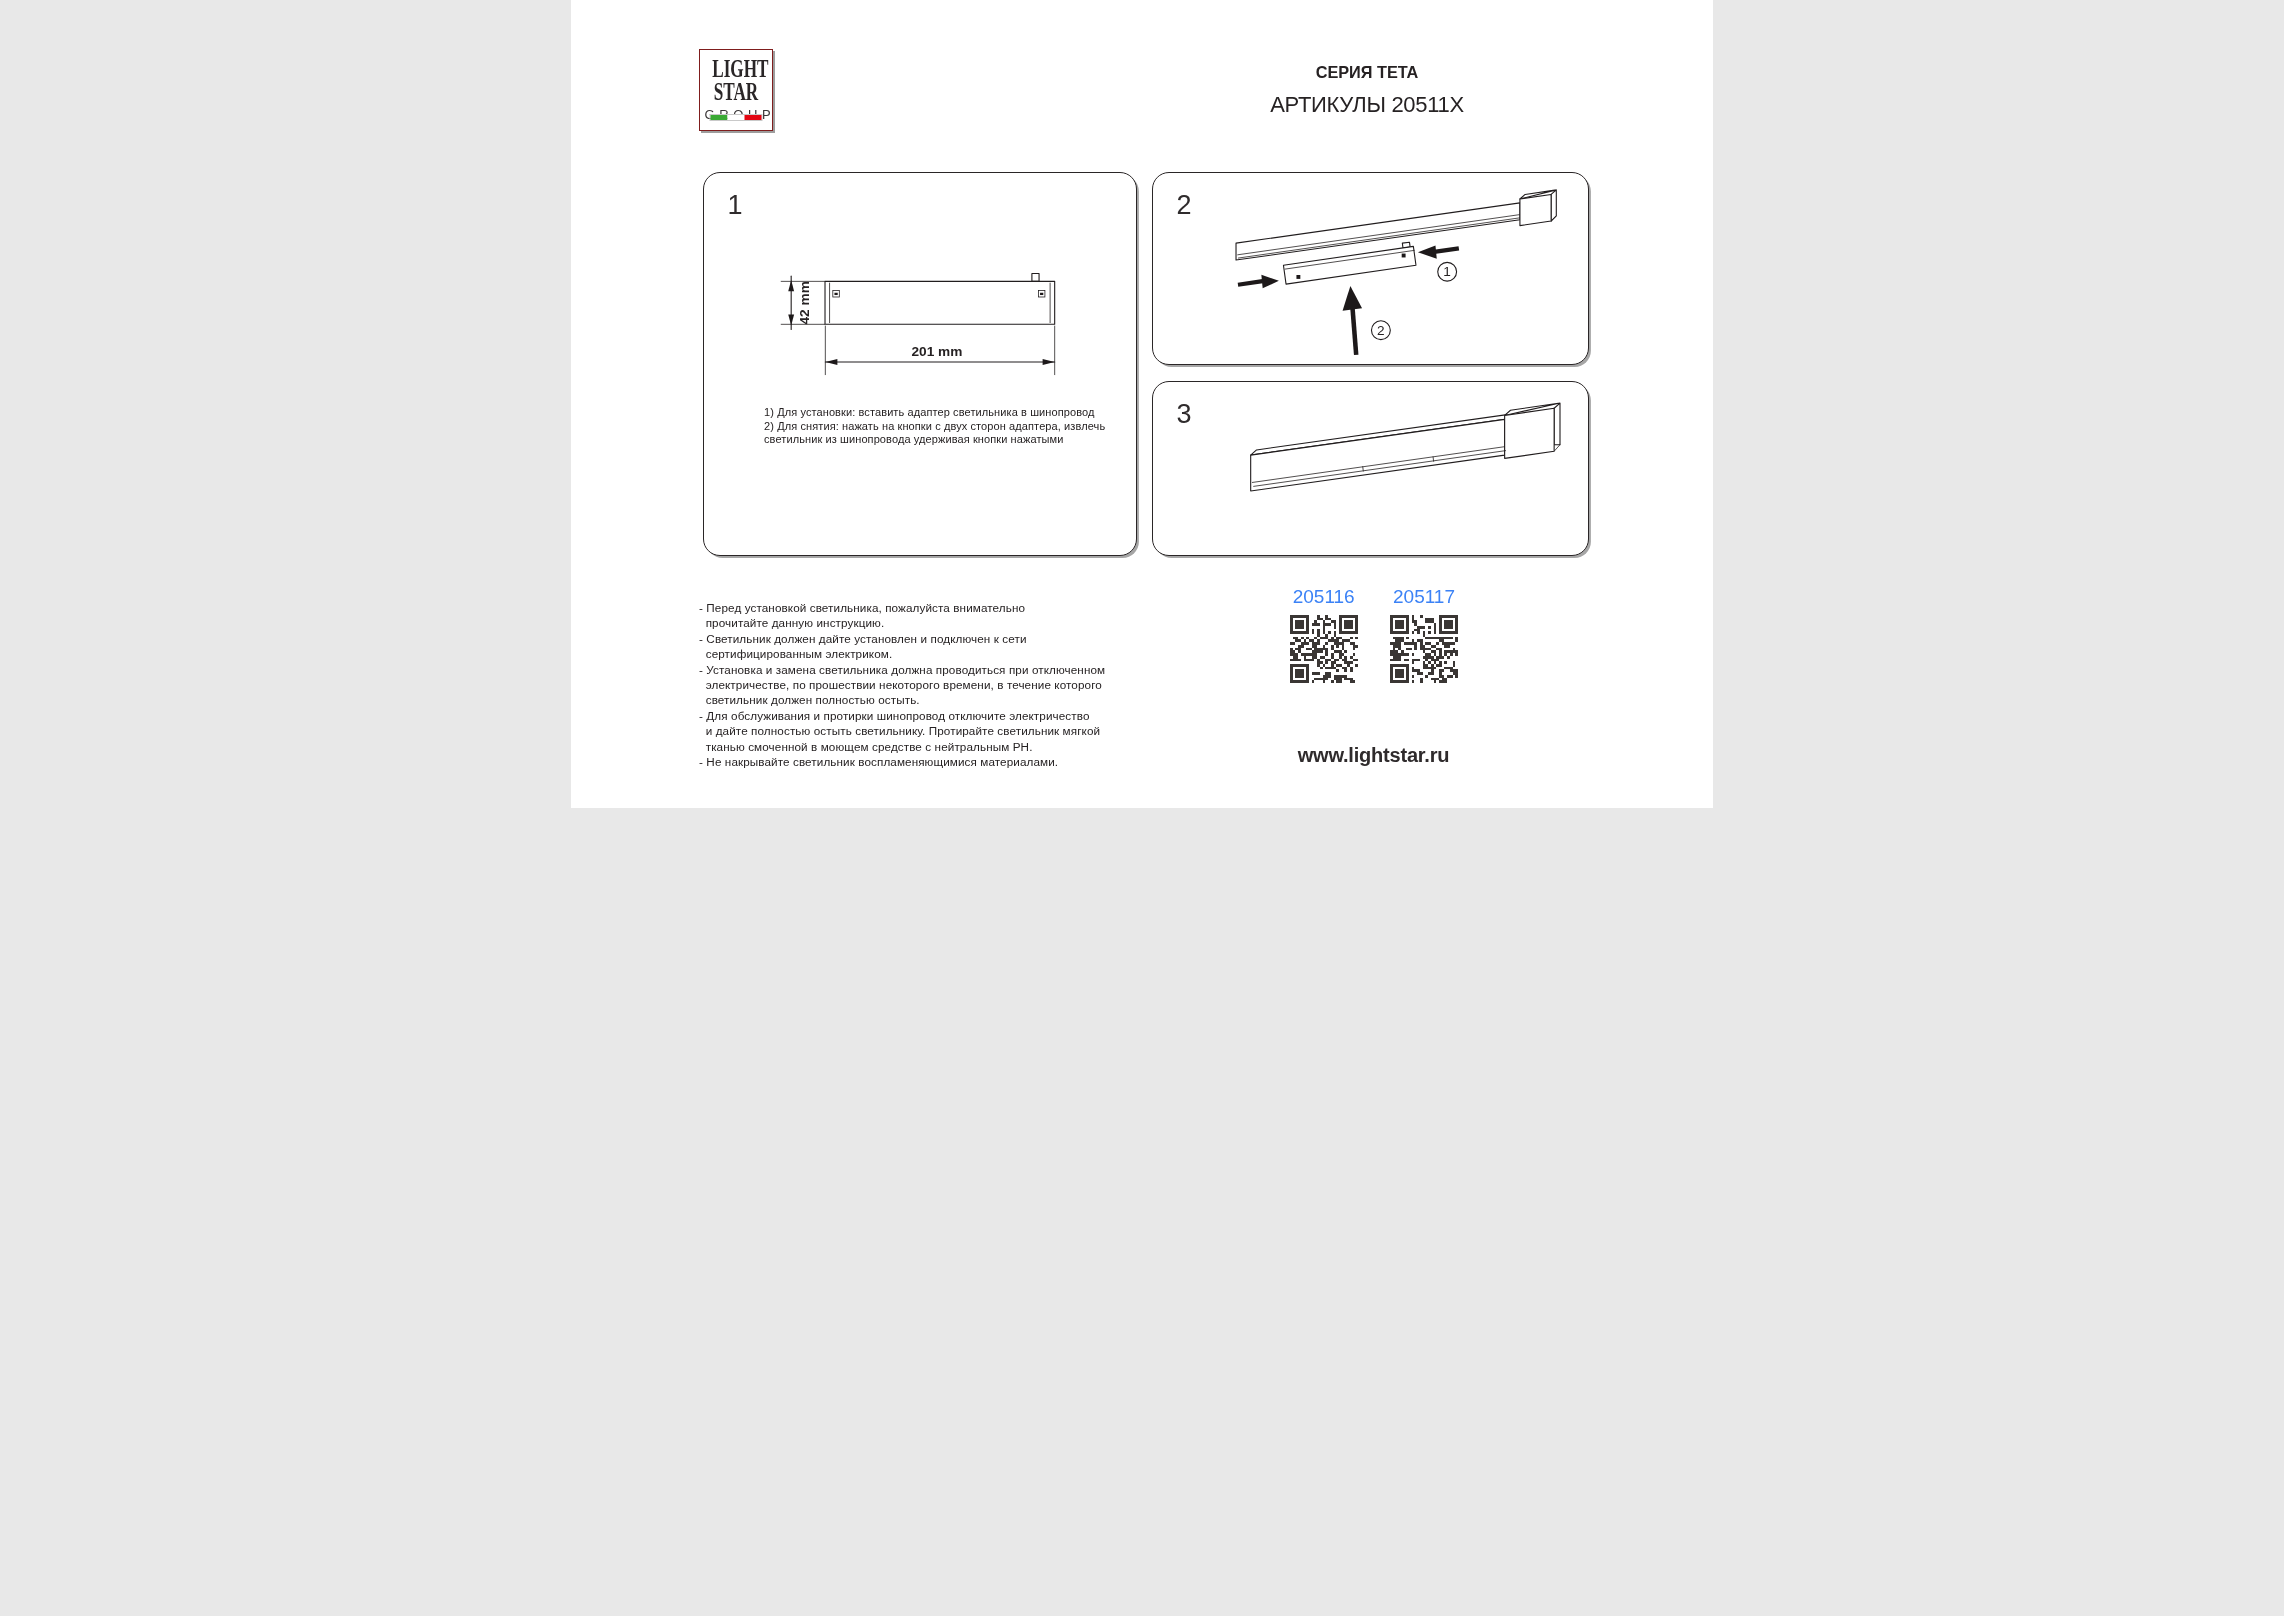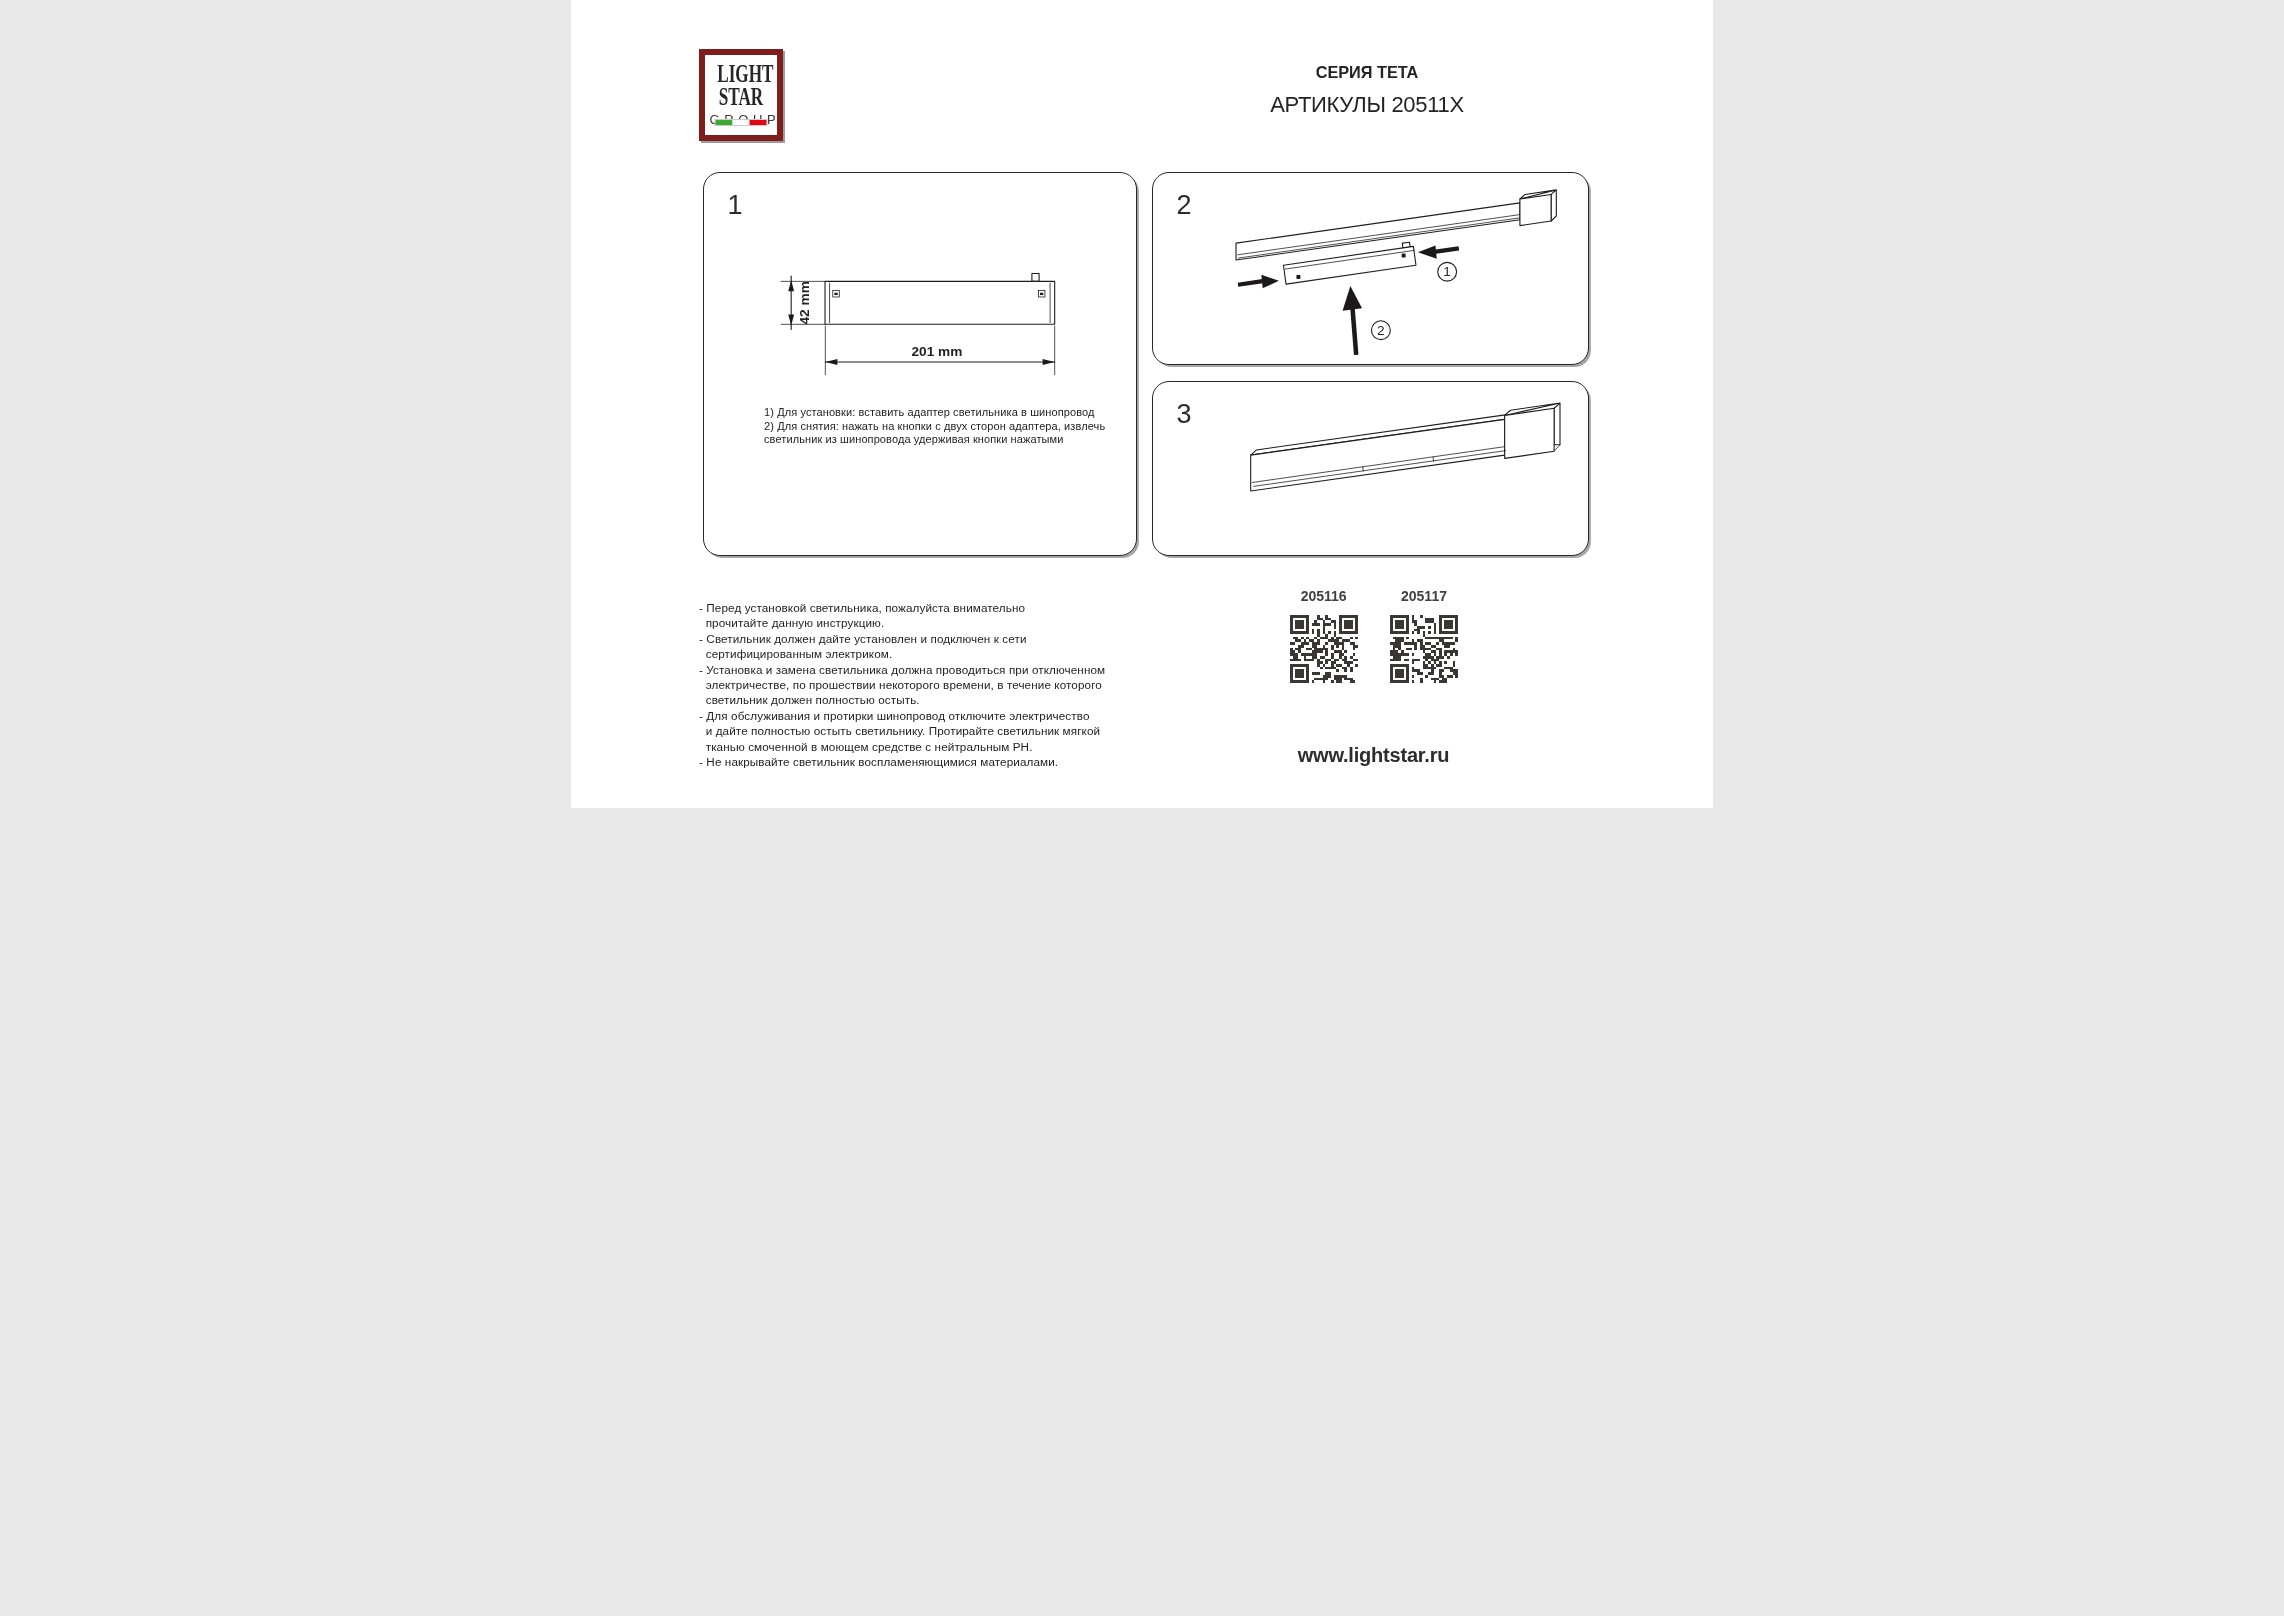--- a/index.html
+++ b/index.html
@@ -4,21 +4,21 @@
 <style>
   html,body{margin:0;padding:0;background:#e8e8e8;}
   .page{
     position:relative; width:1142px; height:808px; background:#ffffff;
     font-family:"Liberation Sans", sans-serif; color:#262223; overflow:hidden;
     margin:0 auto;
   }
   
   .logo-box{
     position:absolute; left:128px; top:49px; width:72px; height:80px;
-    border:6px solid #7f1d1d; background:#fff;
+    border:1px solid #7f1d1d; background:#fff;
     box-shadow:2px 2px 0 #9d9d9d; text-align:center;
   }
   .logo-word{
     font-family:"Liberation Serif", serif; font-weight:bold; font-size:26px;
     line-height:23.4px; letter-spacing:0; transform:scaleX(0.66); transform-origin:center;
     color:#2a2627; white-space:nowrap;
   }
   .logo-words{padding-top:6.5px;}
   .logo-group{
     margin-top:3.9px; font-size:13px; letter-spacing:4.6px; text-indent:4.6px;
@@ -63,21 +63,21 @@
   
   .warnings{
     position:absolute; left:128px; top:600px; font-size:11.7px; line-height:15.4px;
     color:#262223; letter-spacing:0.1px;
   }
   .warnings .line{white-space:pre;}
   .products{position:absolute; left:690px; top:586px; width:260px;}
   .product-col{position:absolute; top:0; width:98px; text-align:center;}
   .product-col.c1{left:13.7px;}
   .product-col.c2{left:114px;}
-  .article-label{font-size:14px; font-weight:bold; color:#404040; line-height:21px;}
+  .article-label{font-size:19px; font-weight:normal; color:#3b82f6; line-height:21px;}
   .qr{width:68px; height:68px; margin:7.8px auto 0;}
   .website{
     position:absolute; left:690px; top:744px; width:225px; text-align:center;
     font-size:20px; font-weight:bold; color:#2f2b2c; letter-spacing:-0.2px;
   }
 </style>
 </head>
 <body>
 
 <div class="page">

